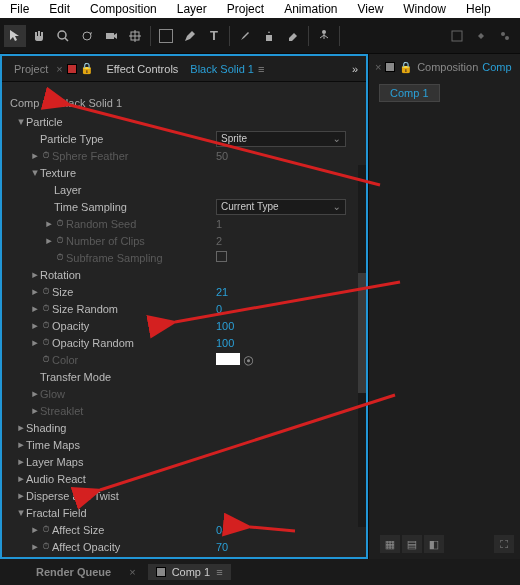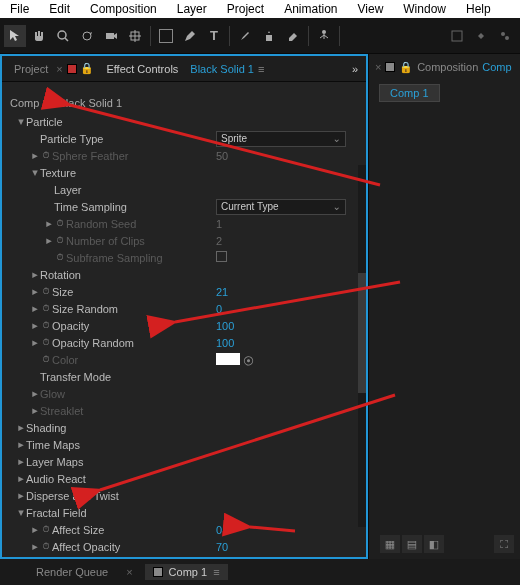--- a/index.html
+++ b/index.html
@@ -53,21 +53,21 @@
   .rtab-comp { color: #2a9fd6; }
   
   .comp-tab-row { display: flex; padding: 4px 10px; }
   .comp-tab { background: #333; color: #2a9fd6; padding: 2px 10px; font-size: 11px; border: 1px solid #444; }
   
   .bottom-toolbar { position: absolute; left: 380px; bottom: 32px; display: flex; gap: 2px; }
   .btool { width: 20px; height: 18px; background: #2a2a2a; color: #888; display: flex; align-items: center; justify-content: center; }
   .bottom-right { position: absolute; right: 6px; bottom: 32px; }
   
   .footer-tabs { position: absolute; bottom: 0; left: 0; right: 0; height: 26px; background: #1a1a1a; display: flex; align-items: center; padding: 0 30px; gap: 12px; }
-  .ftab { color: #888; padding: 0 6px; }
+  .ftab { color: #888; padding: 0 6px; font-weight: bold; }
   .ftab-close { color: #666; }
   .ftab-act { background: #303030; color: #ccc; display: flex; align-items: center; gap: 6px; padding: 2px 8px; }
   .ftab-gray-sq { width: 10px; height: 10px; background: #888; border: 1px solid #000; }
   
   .arrow-overlay { position: absolute; pointer-events: none; z-index: 100; }
   
   .scroll-track { position: absolute; right: 0; top: 52px; bottom: 30px; width: 8px; background: #1a1a1a; }
   .scroll-thumb { position: absolute; right: 0; top: 160px; width: 8px; height: 120px; background: #3a3a3a; }
 </style>
 </head>

